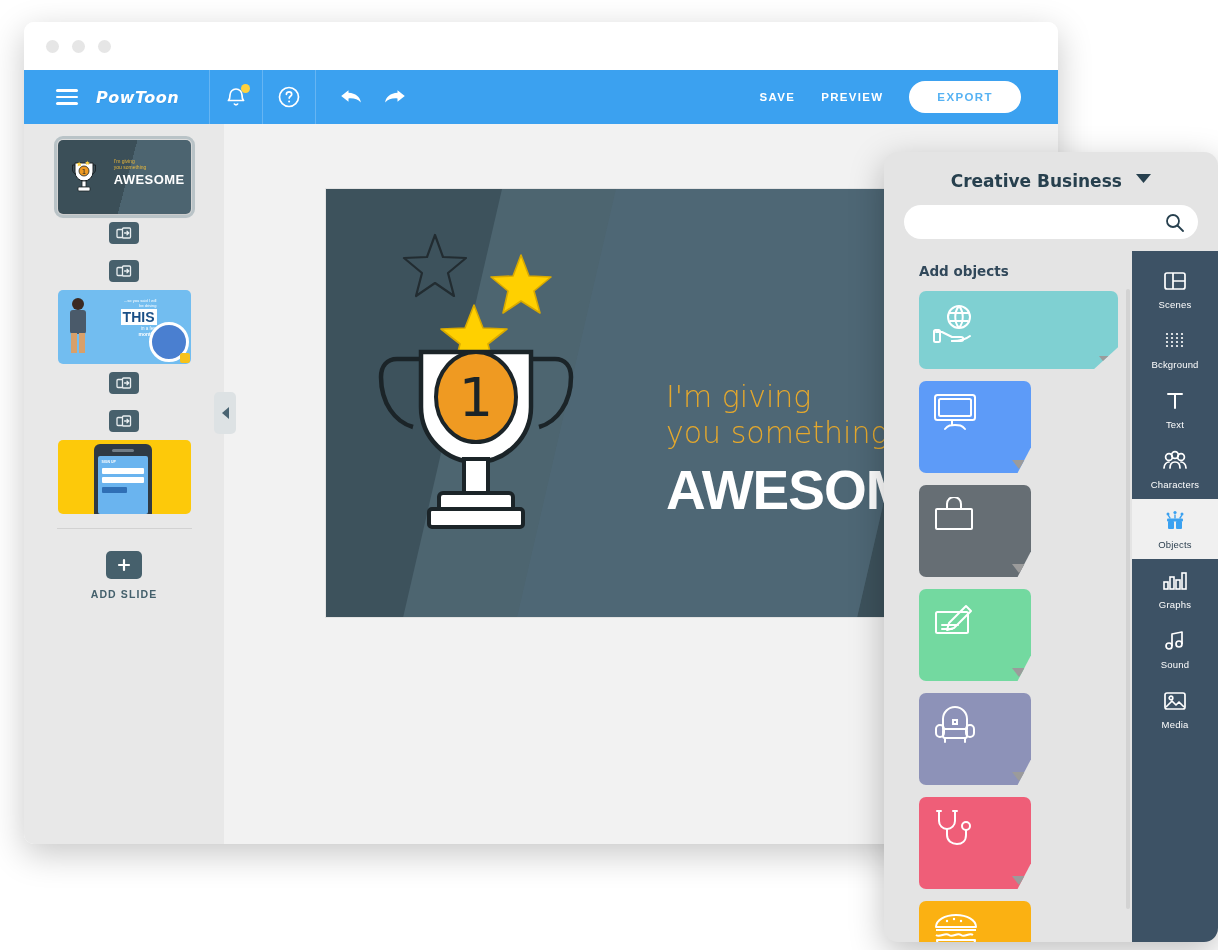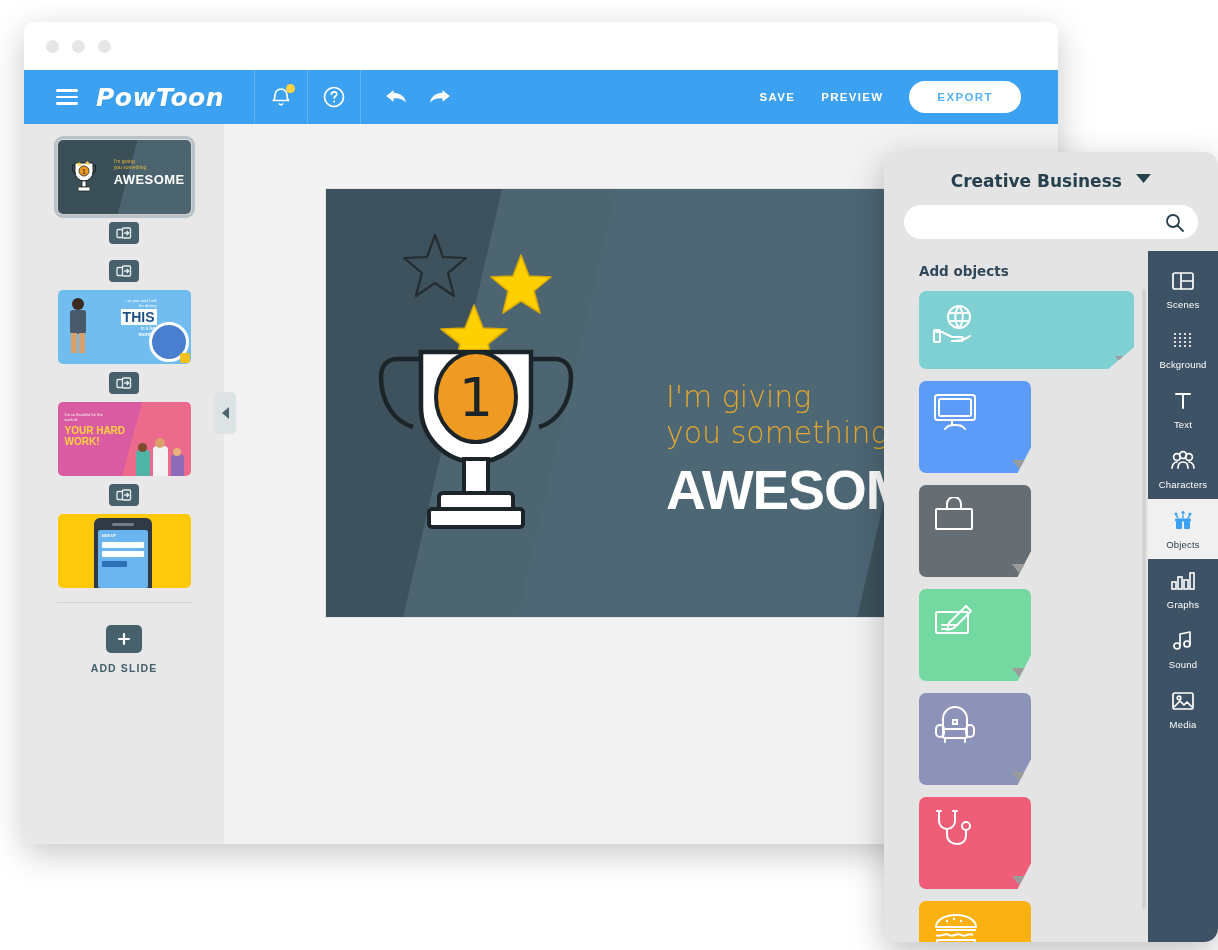--- a/index.html
+++ b/index.html
@@ -31,21 +31,21 @@
     height: 54px; background: #3ba1f0;
     display: flex; align-items: center;
     position: relative;
   }
   .hamburger {
     width: 46px; display:flex; flex-direction: column; gap:4px;
     align-items:center; margin-left: 20px; cursor:pointer;
   }
   .hamburger span { display:block; width:22px; height:2.6px; background:#fff; border-radius:2px; }
   .logo {
-    margin-left: 6px; color:#fff; font-size: 25px;
+    margin-left: 6px; color:#fff; font-size: 16px;
     font-weight: bold; font-style: italic; letter-spacing: .5px;
     font-family: "DejaVu Sans", sans-serif;
     text-shadow: 0 1px 0 rgba(0,0,0,.08);
   }
   .sep { width:1px; height:54px; background: rgba(255,255,255,.22); }
   .icobtn {
     width: 52px; height: 54px; display:flex; align-items:center; justify-content:center;
     cursor:pointer; position:relative;
   }
   .bell-wrap { position: relative; width: 22px; height: 24px; }
@@ -174,21 +174,21 @@
     clip-path: polygon(0 0, 100% 0, 100% 72%, 88% 100%, 0 100%);
   }
   .card.wide { width:100%; height:78px; }
   .card.half { width:112px; height:92px; }
   .card .tri {
     position:absolute; right:5px; bottom:4px; width:0; height:0;
     border-left:7px solid transparent; border-right:7px solid transparent;
     border-top:9px solid #9b9b9b;
   }
   .tabs {
-    width:70px; background:#3d5265; display:flex; flex-direction:column;
+    width:86px; background:#3d5265; display:flex; flex-direction:column;
     padding-top:8px; flex-shrink:0;
   }
   .tab {
     padding:11px 0 9px; text-align:center; cursor:pointer; color:#fff;
   }
   .tab .tlbl { font-size:9.5px; margin-top:3px; letter-spacing:.2px; }
   .tab.active { background:#f0f0f0; color:#2d4050; }
   .scroll-strip {
     position:absolute; right:2px; top:38px; width:4px; height:620px;
     background:#d3d3d3; border-radius:2px;
@@ -316,36 +316,20 @@
         </div>
 
         <div class="trans">
           <svg width="16" height="13" viewBox="0 0 16 13" fill="none" stroke="#e9eef0" stroke-width="1.3">
             <rect x="1" y="2.5" width="7" height="8" rx="1"></rect>
             <rect x="6.5" y="1" width="8" height="10" rx="1" fill="#47606c"></rect>
             <path d="M8.6 6h4M11 4.2 12.8 6 11 7.8" stroke-linecap="round"></path>
           </svg>
         </div>
 
-        <div class="thumb t4">
-          <div style="position:absolute;left:7px;top:10px">
-            <div style="color:#fff;font-size:4px;opacity:.95">I'm so thankful for the</div>
-            <div style="color:#fff;font-size:4px;opacity:.95">work of</div>
-            <div style="color:#ffd23f;font-weight:bold;font-size:10px;margin-top:3px">YOUR HARD</div>
-            <div style="color:#ffd23f;font-weight:bold;font-size:10px">WORK!</div>
-          </div>
-          <div style="position:absolute;right:3px;bottom:0;width:54px;height:40px">
-            <div style="position:absolute;left:2px;bottom:0;width:14px;height:26px;background:#4fb3a6;border-radius:4px 4px 0 0"></div>
-            <div style="position:absolute;left:4px;bottom:24px;width:9px;height:9px;border-radius:50%;background:#7b4b2e"></div>
-            <div style="position:absolute;left:19px;bottom:0;width:15px;height:30px;background:#f2f2f2;border-radius:4px 4px 0 0"></div>
-            <div style="position:absolute;left:21px;bottom:28px;width:10px;height:10px;border-radius:50%;background:#d9a06d"></div>
-            <div style="position:absolute;left:37px;bottom:0;width:13px;height:22px;background:#8e6bb8;border-radius:4px 4px 0 0"></div>
-            <div style="position:absolute;left:39px;bottom:20px;width:8px;height:8px;border-radius:50%;background:#e8b07a"></div>
-          </div>
-        </div>
 
         <div class="trans">
           <svg width="16" height="13" viewBox="0 0 16 13" fill="none" stroke="#e9eef0" stroke-width="1.3">
             <rect x="1" y="2.5" width="7" height="8" rx="1"></rect>
             <rect x="6.5" y="1" width="8" height="10" rx="1" fill="#47606c"></rect>
             <path d="M8.6 6h4M11 4.2 12.8 6 11 7.8" stroke-linecap="round"></path>
           </svg>
         </div>
 
         <div class="thumb t5">

